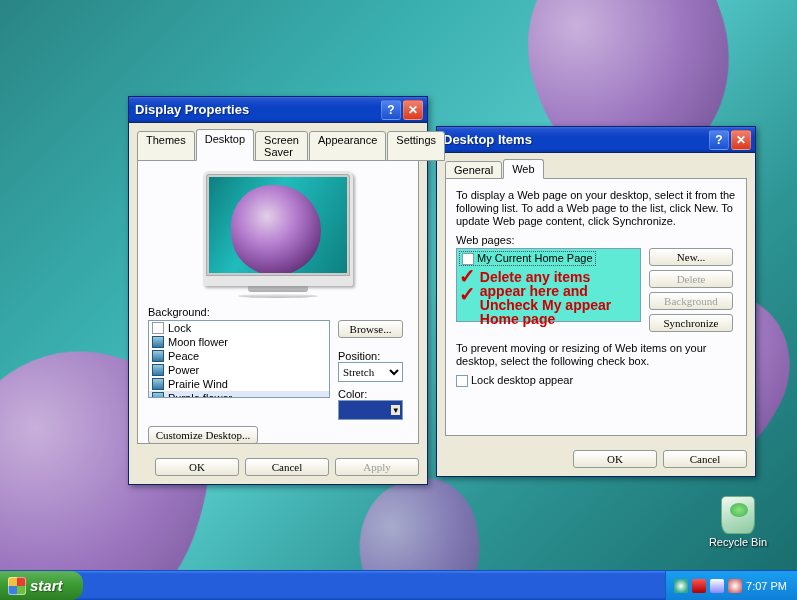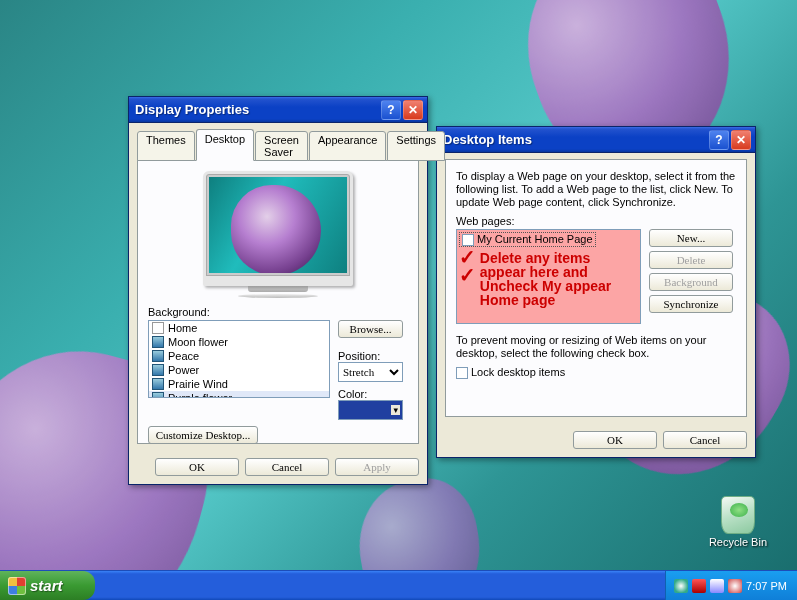--- a/index.html
+++ b/index.html
@@ -121,40 +121,40 @@
   }
   .stand { width:60px; height:6px; background:linear-gradient(#ddd,#aaa); margin:0 auto; border-radius:0 0 3px 3px;}
   .base { width:80px; height:4px; background:linear-gradient(#eee,#bbb); margin:2px auto 0; border-radius:50%;}
 
   
   .footer { display:flex; justify-content:flex-end; gap:6px; padding:6px 8px 8px;}
 
   
   .weblist {
     border:1px solid #7f9db9;
-    background:#fca5a5;
-    width:185px; height:95px;
+    background:#5eead4;
+    width:185px; height:74px;
     padding:2px;
   }
   .checkbox { width:12px; height:12px; border:1px solid #7f9db9; background:#fff; display:inline-block; vertical-align:middle; margin-right:3px;}
   .redtext { color:#c00; font-weight:bold; font-size:14px; line-height:14px;}
   .swoosh { color:#c00; font-size:20px; line-height:12px; font-weight:bold; }
 
   
   .taskbar {
     position:absolute; left:0; bottom:0; width:100%; height:30px;
     background: linear-gradient(to bottom, #3a82f7 0%, #245edb 10%, #245edb 90%, #1148b8 100%);
     display:flex; align-items:stretch;
     color:#fff;
     border-top:1px solid #1d4db8;
   }
   .startbtn {
     background: linear-gradient(to bottom, #5fb35b 0%, #3a9a32 50%, #2c7e24 100%);
     border-radius: 0 12px 12px 0;
-    padding: 0 32px 0 8px;
+    padding: 0 20px 0 8px;
     display:flex; align-items:center; gap:4px;
     font-style: italic; font-weight:bold; font-size:15px;
     text-shadow:1px 1px 1px rgba(0,0,0,.4);
     text-align:center;
   }
   .startorb {
     width:18px; height:18px; border-radius:3px;
     background:
       conic-gradient(#e04030 0 25%, #6fbf3f 25% 50%, #3f7fe0 50% 75%, #f0c040 75% 100%);
     box-shadow: inset 0 0 0 1px rgba(255,255,255,.5);
@@ -213,21 +213,21 @@
             </div>
           <div class="stand"></div>
             <div class="base"></div>
         </div>
       </div>
       <div class="label">Background:</div>
       <div class="flexrow" style="margin-top:2px;">
         <div class="listbox" style="flex:1;">
           <div class="row">
               <span class="ic ic-none"></span>
-              <span>Home</span>
+              <span>Lock</span>
             </div>
           <div class="row">
               <span class="ic ic-bmp"></span>
               <span>Moon flower</span>
             </div>
           <div class="row">
               <span class="ic ic-bmp"></span>
               <span>Peace</span>
             </div>
           <div class="row">
@@ -262,20 +262,24 @@
   </div>
 </div>
 
 <div class="window" style="left:436px; top:126px; width:320px;">
   <div class="titlebar">
     <span class="t-text">Desktop Items</span>
     <div class="t-btn">?</div>
     <div class="t-btn t-close">✕</div>
   </div>
   <div class="inner">
+    <div class="tabs">
+      <div class="tab inactive">General</div>
+      <div class="tab active">Web</div>
+    </div>
     <div class="tabpanel" style="height:258px;">
       <div class="label" style="line-height:13px;">To display a Web page on your desktop, select it from the following list. To add a Web page to the list, click New.  To update Web page content, click Synchronize.</div>
       <div class="label" style="margin-top:6px;">Web pages:</div>
       <div class="flexrow" style="margin-top:2px;">
         <div class="weblist">
           <div style="border:1px dotted #555; display:inline-block; padding:0 2px;">
             <span class="checkbox"></span><span>My Current Home Page</span>
           </div>
           <div style="display:flex; gap:4px; margin-top:4px;">
             <div style="line-height:14px;">
@@ -292,21 +296,21 @@
         </div>
         <div style="display:flex; flex-direction:column; gap:4px;">
           <div class="btn">New...</div>
           <div class="btn disabled">Delete</div>
           <div class="btn disabled">Background</div>
           <div class="btn">Synchronize</div>
         </div>
       </div>
       <div class="label" style="margin-top:10px; line-height:13px;">To prevent moving or resizing of Web items on your desktop, select the following check box.</div>
       <div style="margin-top:6px;">
-        <span class="checkbox"></span><span class="label">Lock desktop items</span>
+        <span class="checkbox"></span><span class="label">Lock desktop appear</span>
       </div>
     </div>
   </div>
   <div class="footer">
     <div class="btn">OK</div>
     <div class="btn">Cancel</div>
   </div>
 </div>
 
 <div class="recycle">

